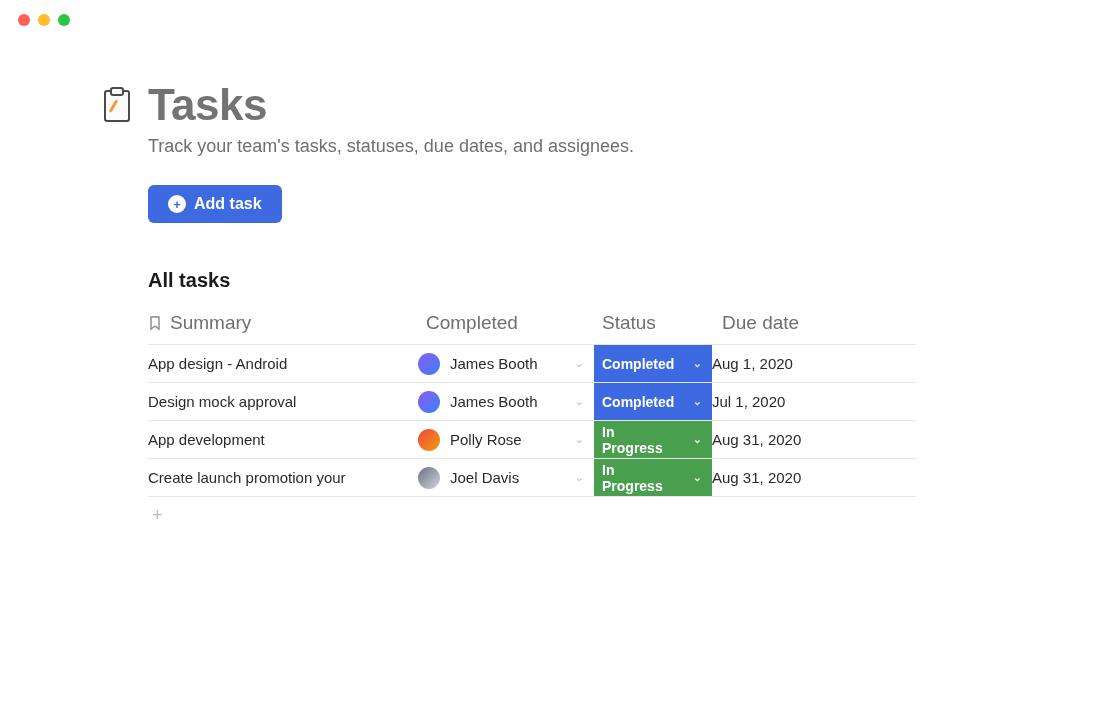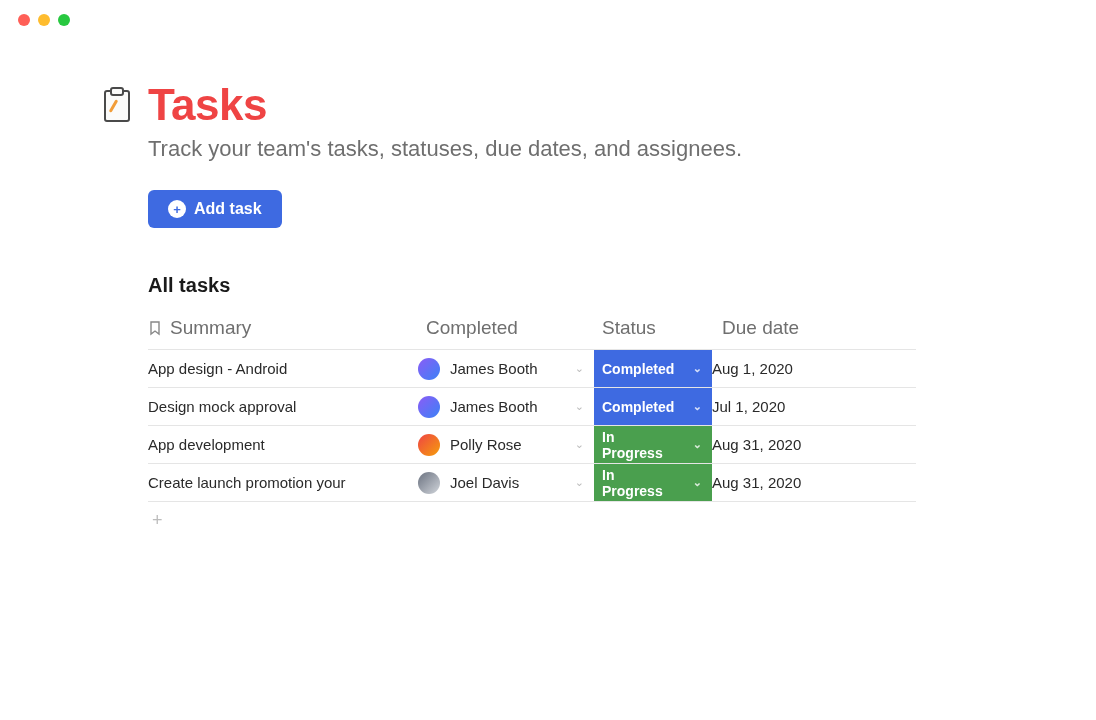--- a/index.html
+++ b/index.html
@@ -35,25 +35,25 @@
     .clipboard-icon {
       width: 34px;
       height: 38px;
       display: flex;
       align-items: center;
       justify-content: center;
     }
     .page-title {
       font-size: 44px;
       font-weight: 800;
-      color: #ef4444;
+      color: #737373;
       letter-spacing: -0.5px;
     }
     .subtitle {
-      font-size: 22px;
+      font-size: 18px;
       color: #6f6f6f;
       margin-left: 48px;
       margin-top: 6px;
       font-weight: 400;
     }
     .add-task-btn {
       display: inline-flex;
       align-items: center;
       gap: 8px;
       background: #3e6ae1;

